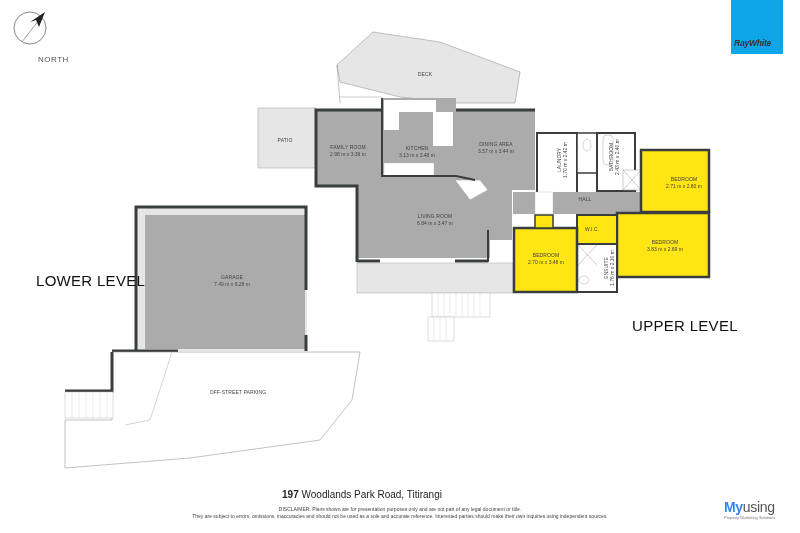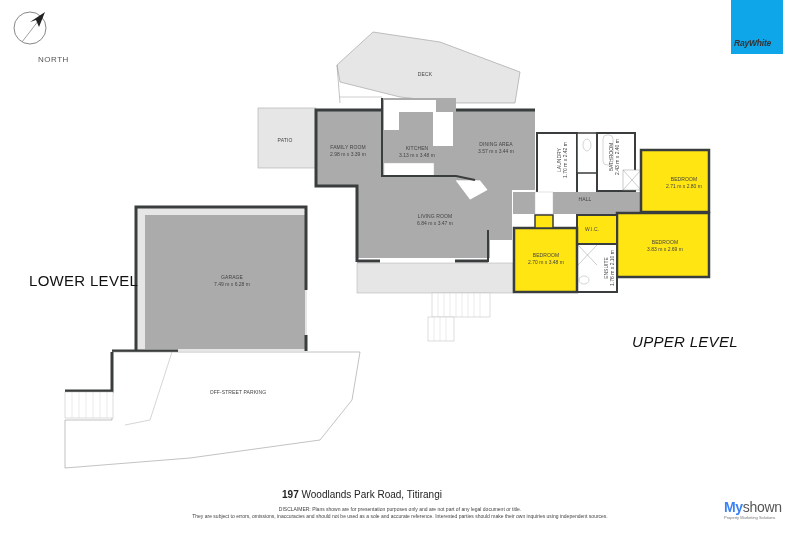--- a/index.html
+++ b/index.html
@@ -121,22 +121,22 @@
     <line x1="72" y1="392" x2="72" y2="418"></line>
       <line x1="79" y1="392" x2="79" y2="418"></line>
       <line x1="86" y1="392" x2="86" y2="418"></line>
     <line x1="93" y1="392" x2="93" y2="418"></line>
       <line x1="100" y1="392" x2="100" y2="418"></line>
       <line x1="107" y1="392" x2="107" y2="418"></line>
   </g>
   <polyline points="172,352 150,420 125,425" fill="none" stroke="#aaa" stroke-width="0.5"></polyline>
 </svg>
 
-<div class="level-label" style="left:29px; top:272px;">LOWER LEVEL</div>
-<div class="level-label" style="left:632px; top:333px;font-style:italic;">UPPER LEVEL</div>
+<div class="level-label" style="left:36px; top:272px;">LOWER LEVEL</div>
+<div class="level-label" style="left:632px; top:317px;">UPPER LEVEL</div>
 
 <div class="room-label" style="left:425px; top:74px;">
   <span class="name">DECK</span>
 </div>
 <div class="room-label" style="left:285px; top:140px;">
   <span class="name">PATIO</span>
 </div>
 <div class="room-label" style="left:348px; top:151px;">
   <span class="name">FAMILY ROOM</span>
   <span class="dim">2.98 m x 3.39 m</span>
@@ -191,15 +191,15 @@
   <span class="name">OFF-STREET PARKING</span>
 </div>
 
 <div class="address">
   <b>197</b><span> Woodlands Park Road, Titirangi</span>
 </div>
 <div class="disclaimer" style="top:506px;">DISCLAIMER: Plans shown are for presentation purposes only and are not part of any legal document or title.</div>
 <div class="disclaimer" style="top:513px;">They are subject to errors, omissions, inaccuracies and should not be used as a sole and accurate reference. Interested parties should make their own inquiries using independent sources.</div>
 
 <div class="myagent">
-  <span class="brand"><span class="my">My</span><span>shown</span></span>
+  <span class="brand"><span class="my">My</span><span>using</span></span>
   <span class="tag">Property Marketing Solutions</span>
 </div>
 
 </body></html>

